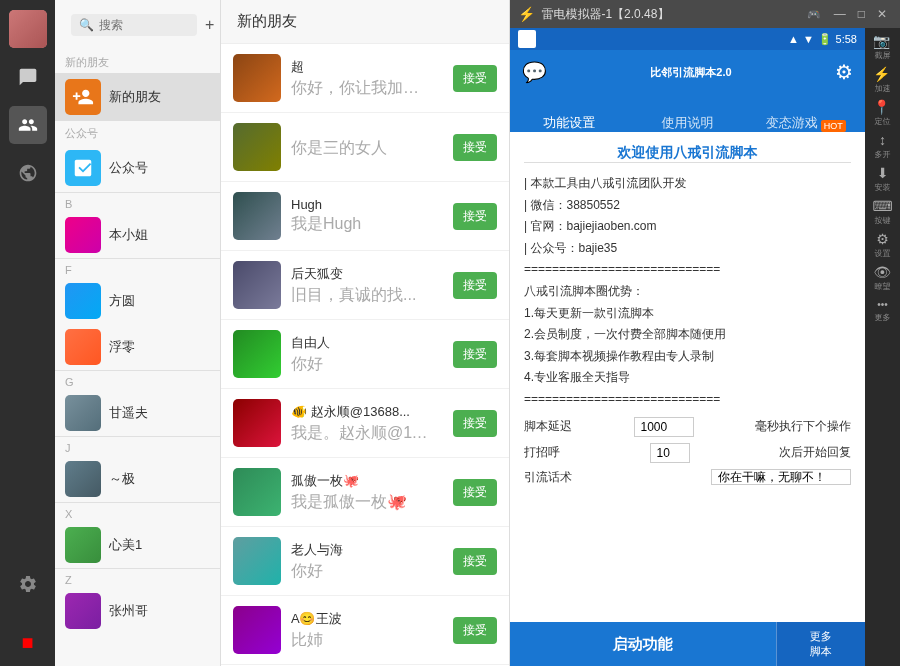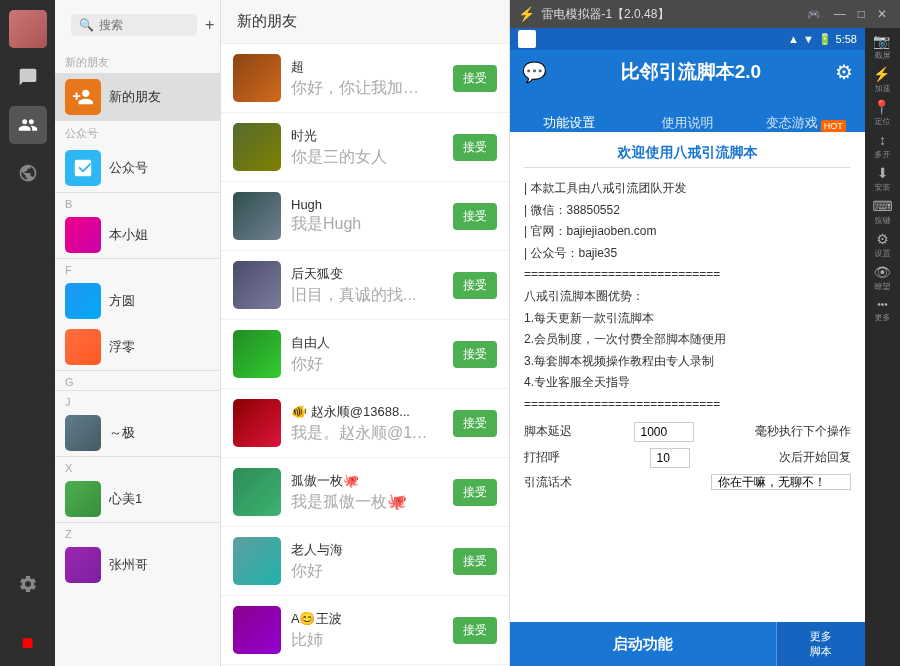--- a/index.html
+++ b/index.html
@@ -62,30 +62,30 @@
     .emulator-panel { flex: 1; height: 666px; background: #3a3a3a; display: flex; flex-direction: column; }
     .emulator-titlebar { height: 28px; background: #4a4a4a; display: flex; align-items: center; padding: 0 8px; gap: 6px; font-size: 12px; color: #ccc; }
     .emulator-body { flex: 1; display: flex; }
 
     .phone-screen { flex: 1; background: #1a1a2e; display: flex; flex-direction: column; }
     .phone-status-bar { height: 22px; background: #1565c0; display: flex; align-items: center; padding: 0 8px; justify-content: space-between; }
     .status-left { display: flex; align-items: center; gap: 4px; }
     .status-right { display: flex; align-items: center; gap: 4px; color: white; font-size: 11px; }
 
     .phone-app-bar { height: 44px; background: #1976d2; display: flex; align-items: center; padding: 0 12px; gap: 10px; }
-    .app-bar-title { font-size: 19px; color: white; font-weight: bold; flex: 1; text-align: center; }
+    .app-bar-title { font-size: 11px; color: white; font-weight: bold; flex: 1; text-align: center; }
 
     .phone-tabs { height: 40px; background: #1976d2; display: flex; border-bottom: 2px solid #fff; }
     .phone-tab { flex: 1; display: flex; align-items: flex-end; justify-content: center; font-size: 13px; color: rgba(255,255,255,0.8); cursor: pointer; position: relative; }
     .phone-tab.active { color: white; }
     .phone-tab.active::after { content: ''; position: absolute; bottom: -2px; left: 0; right: 0; height: 2px; background: white; }
     .phone-tab .hot-badge { background: #ff6600; color: white; font-size: 9px; padding: 1px 3px; border-radius: 2px; margin-left: 3px; }
 
     .phone-content { flex: 1; background: white; overflow-y: auto; padding: 10px 14px; font-size: 12px; }
-    .welcome-title { text-align: center; color: #1976d2; font-size: 14px; font-weight: bold; margin-bottom: 10px; padding-bottom: 5px; border-bottom: 1px solid #ddd; }
+    .welcome-title { text-align: center; color: #1976d2; font-size: 14px; font-weight: bold; margin-bottom: 10px; border-bottom: 1px solid #ddd; }
     .content-line { line-height: 1.8; color: #333; font-size: 12px; }
 
     .phone-footer { background: #1976d2; display: flex; height: 44px; }
     .footer-main-btn { flex: 3; display: flex; align-items: center; justify-content: center; color: white; font-size: 15px; font-weight: bold; cursor: pointer; }
     .footer-side-btn { flex: 1; display: flex; align-items: center; justify-content: center; color: white; font-size: 11px; cursor: pointer; background: #1565c0; border-left: 1px solid rgba(255,255,255,0.3); text-align: center; }
 
     .input-row { display: flex; align-items: center; margin: 6px 0; gap: 8px; font-size: 12px; color: #333; justify-content: space-between; }
     .inline-input { border: 1px solid #ccc; padding: 2px 6px; font-size: 12px; width: 60px; }
     .inline-input-wide { border: 1px solid #ccc; padding: 0 6px; font-size: 12px; width: 140px; }
 
@@ -166,20 +166,24 @@
     <div class="person-item">
       <div class="person-avatar" style="background:linear-gradient(135deg,#2196F3,#03A9F4);"></div>
       <span class="person-name">方圆</span>
     </div>
     <div class="person-item">
       <div class="person-avatar" style="background:linear-gradient(135deg,#ff7043,#ff5722);"></div>
       <span class="person-name">浮零</span>
     </div>
 
     <div class="divider-alpha">G</div>
+    <div class="person-item">
+      <div class="person-avatar" style="background:linear-gradient(135deg,#78909C,#546E7A);"></div>
+      <span class="person-name">甘遥夫</span>
+    </div>
 
     <div class="divider-alpha">J</div>
     <div class="person-item">
       <div class="person-avatar" style="background:linear-gradient(135deg,#607D8B,#455A64);"></div>
       <span class="person-name">～极</span>
     </div>
 
     <div class="divider-alpha">X</div>
     <div class="person-item">
       <div class="person-avatar" style="background:linear-gradient(135deg,#4caf50,#388e3c);"></div>
@@ -203,21 +207,20 @@
       <div class="friend-info">
         <div class="friend-name">超</div>
         <div class="friend-msg">你好，你让我加你的</div>
       </div>
       <button class="accept-btn">接受</button>
     </div>
 
     <div class="friend-item">
       <div class="friend-photo photo-shiguang"></div>
       <div class="friend-info">
-        <div class="friend-name">时光</div>
         <div class="friend-msg">你是三的女人</div>
       </div>
       <button class="accept-btn">接受</button>
     </div>
 
     <div class="friend-item">
       <div class="friend-photo photo-hugh"></div>
       <div class="friend-info">
         <div class="friend-name">Hugh</div>
         <div class="friend-msg">我是Hugh</div>

